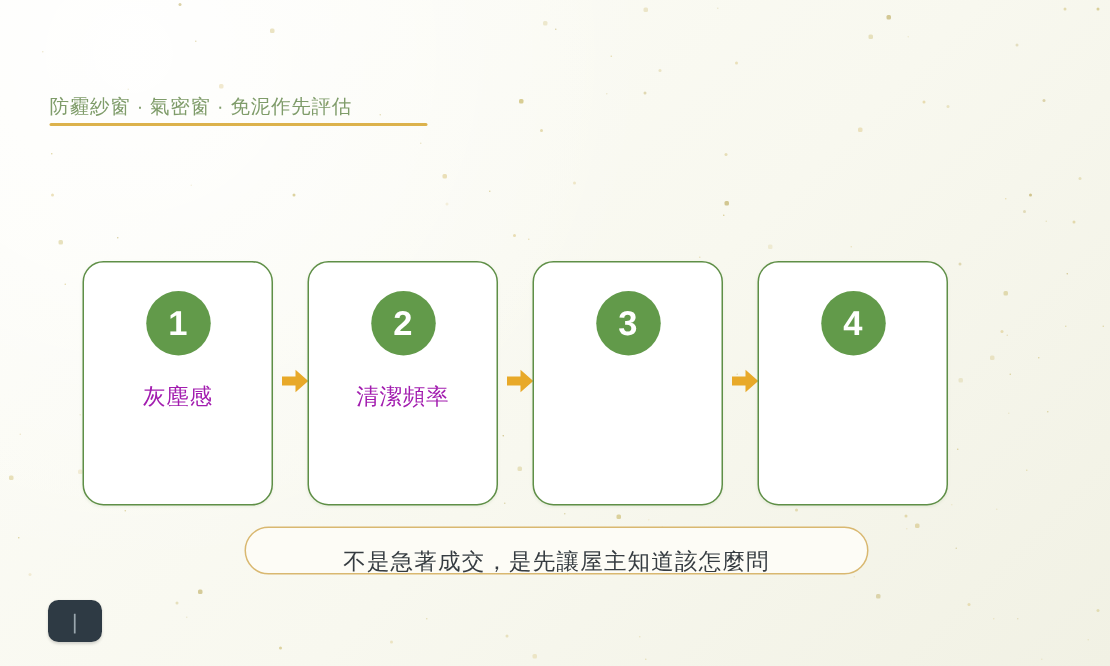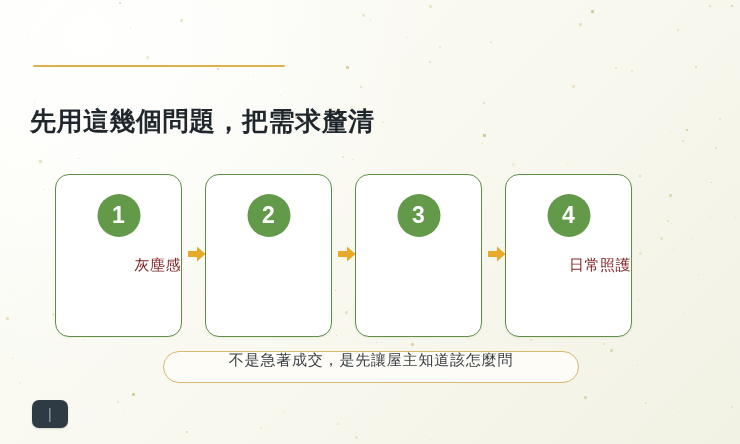--- a/index.html
+++ b/index.html
@@ -134,22 +134,22 @@
     display: flex;
     align-items: center;
     justify-content: center;
     line-height: 1;
   }
   .step-label {
     position: absolute;
     left: 0;
     right: 0;
     top: 80px;
-    text-align: right;
-    color: #7f1d1d;
+    text-align: center;
+    color: #a21caf;
     font-size: 15px;
     letter-spacing: .5px;
     line-height: 1.3;
   }
 
   .step-arrow {
     position: absolute;
     top: 68px;
     width: 22px;
     height: 24px;
@@ -163,21 +163,21 @@
   #note-box {
     left: 163px;
     top: 351px;
     width: 416px;
     height: 32px;
     box-sizing: border-box;
     background: #fdfcf6;
     border: 1.6px solid #d9b870;
     border-radius: 16px;
     display: flex;
-    align-items: flex-start;
+    align-items: flex-end;
     justify-content: center;
   }
   #note-box .note-text {
     color: #363c41;
     font-size: 15px;
     letter-spacing: .8px;
     line-height: 1;
     white-space: nowrap;
   }
 
@@ -366,45 +366,44 @@
       <span class="speck" style="left: 710.4px; top: 217.4px; width: 1px; height: 1px; background: rgb(205, 189, 114); opacity: 0.52;"></span>
       <span class="speck" style="left: 406.6px; top: 37.4px; width: 1px; height: 1px; background: rgb(216, 201, 138); opacity: 0.65;"></span>
       <span class="speck" style="left: 12.2px; top: 358.4px; width: 1px; height: 1px; background: rgb(201, 185, 106); opacity: 0.68;"></span>
       <span class="speck" style="left: 714.5px; top: 146.7px; width: 2px; height: 2px; background: rgb(216, 201, 138); opacity: 0.65;"></span>
       <span class="speck" style="left: 438.6px; top: 45.6px; width: 2px; height: 2px; background: rgb(216, 201, 138); opacity: 0.44;"></span>
       <span class="speck" style="left: 709.4px; top: 5.2px; width: 2px; height: 2px; background: rgb(201, 185, 106); opacity: 0.47;"></span>
     </div>
 
 
   <div class="layer" id="brand-sub">
+    <span class="sub-text">防霾紗窗 · 氣密窗 · 免泥作先評估</span>
     <span class="sub-rule"></span>
   </div>
 
-  <div class="layer" id="headline">
-    <span class="headline-text">先用這幾個問題，把需求釐清</span>
-  </div>
 
   <div class="layer" id="steps">
 
     <div class="step-wrap" style="left:55px;">
       <div class="step-card">
         <div class="step-badge">1</div>
         <div class="step-label">灰塵感</div>
       </div>
     </div>
 
     <div class="step-arrow" style="left:186px;">
       <svg width="18" height="16" viewBox="0 0 18 16" aria-hidden="true">
         <path d="M0 5 H9 V0.5 L17.5 8 L9 15.5 V11 H0 Z" fill="#e8a929"></path>
       </svg>
     </div>
 
     <div class="step-wrap" style="left:205px;">
       <div class="step-card">
         <div class="step-badge">2</div>
+        <div class="step-label">清潔頻率</div>
       </div>
     </div>
 
     <div class="step-arrow" style="left:336px;">
       <svg width="18" height="16" viewBox="0 0 18 16" aria-hidden="true">
         <path d="M0 5 H9 V0.5 L17.5 8 L9 15.5 V11 H0 Z" fill="#e8a929"></path>
       </svg>
     </div>
 
     <div class="step-wrap" style="left:355px;">
@@ -415,21 +414,20 @@
 
     <div class="step-arrow" style="left:486px;">
       <svg width="18" height="16" viewBox="0 0 18 16" aria-hidden="true">
         <path d="M0 5 H9 V0.5 L17.5 8 L9 15.5 V11 H0 Z" fill="#e8a929"></path>
       </svg>
     </div>
 
     <div class="step-wrap" style="left:505px;">
       <div class="step-card">
         <div class="step-badge">4</div>
-        <div class="step-label">日常照護</div>
       </div>
     </div>
 
   </div>
 
   <div class="layer" id="note-box">
     <span class="note-text">不是急著成交，是先讓屋主知道該怎麼問</span>
   </div>
 
   <div class="layer" id="footer-bar">

